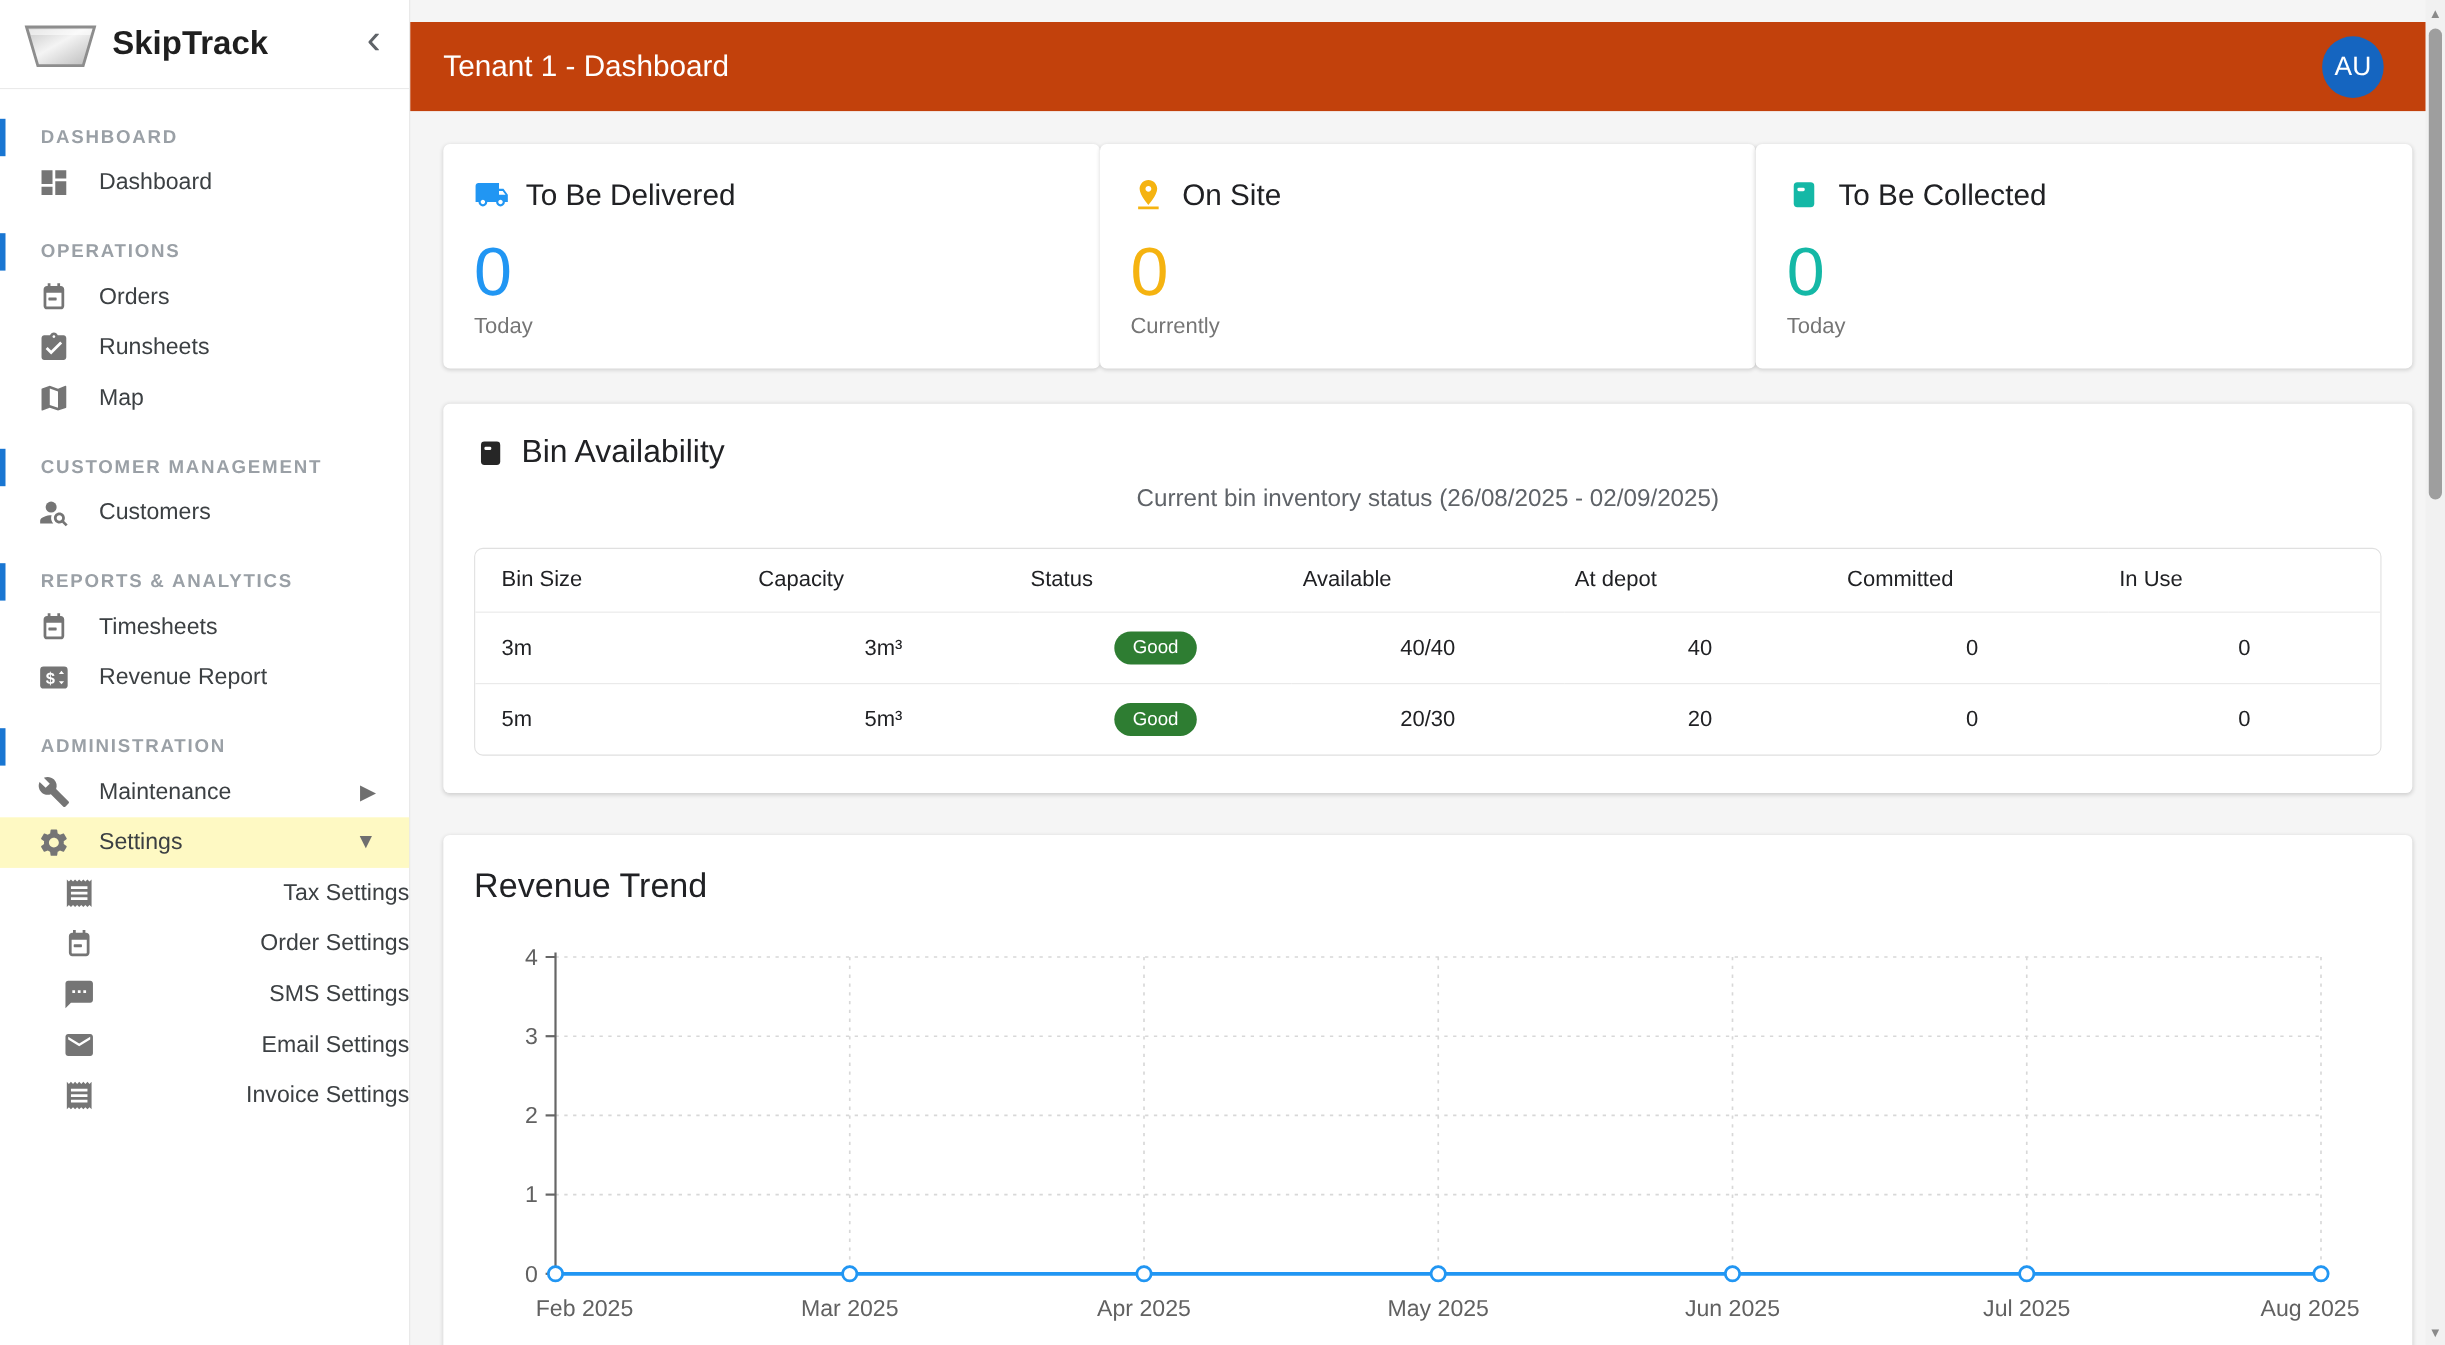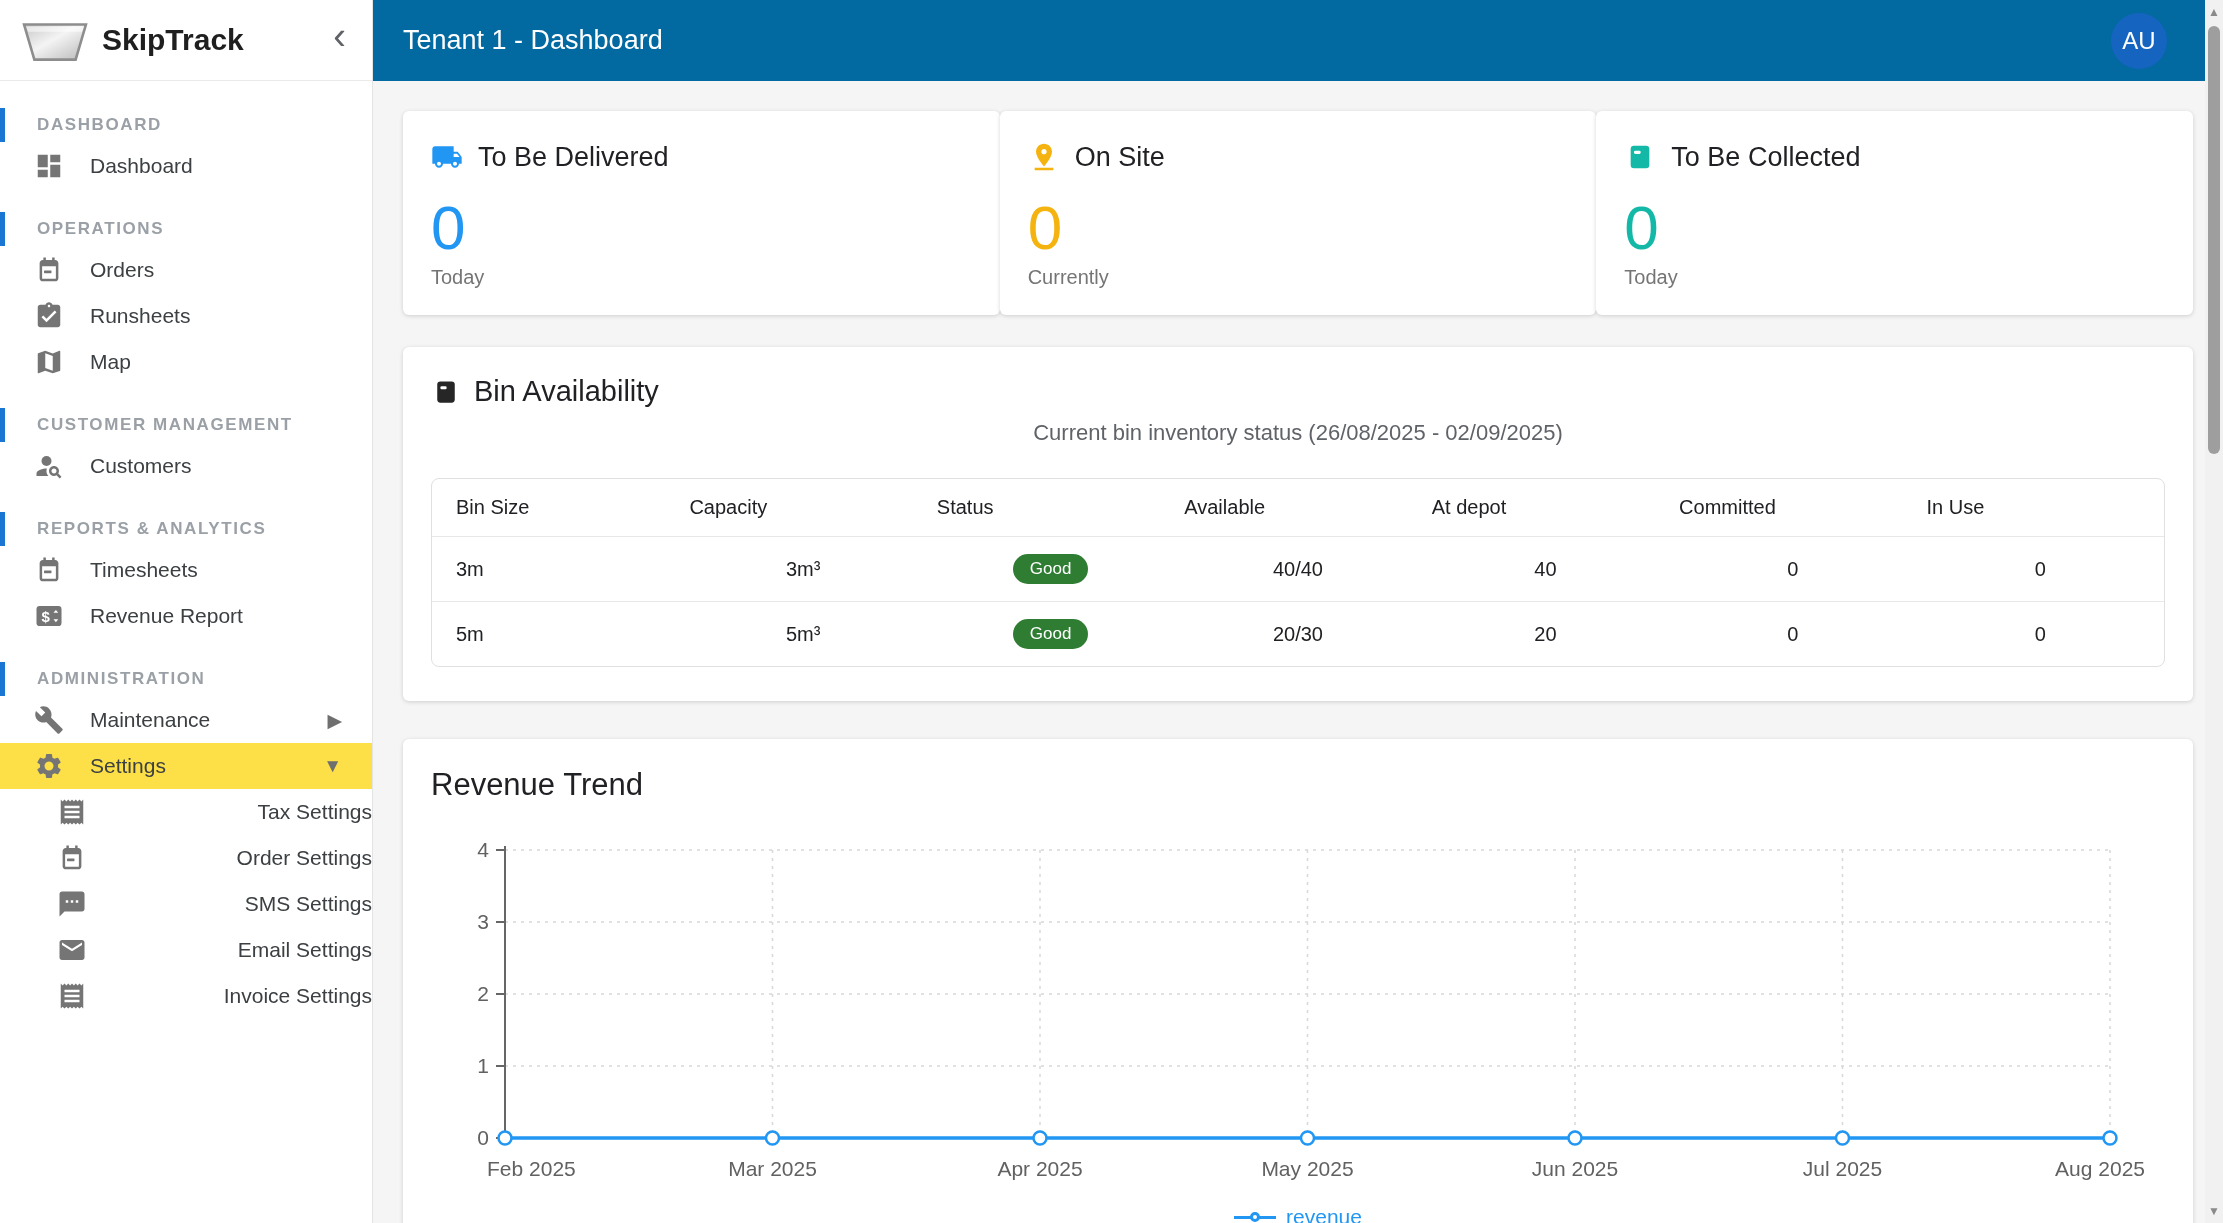--- a/index.html
+++ b/index.html
@@ -21,27 +21,27 @@
 
   nav { padding-top: 4px; }
   .section-label { display: flex; align-items: center; margin-top: 22px; height: 36px; position: relative; }
   .section-accent { position: absolute; left: 0; top: 1px; width: 5px; height: 34px; background: #1976d2; }
   .section-text { margin-left: 37px; color: #9aa0a6; font-size: 17px; font-weight: 700; letter-spacing: 1.6px; }
 
   .nav-item { display: flex; align-items: center; height: 46px; padding-left: 34px; padding-right: 0; color: #3c4043; font-size: 21px; cursor: pointer; }
   .nav-item .ic { width: 30px; height: 30px; color: #757575; margin-right: 26px; display: flex; align-items: center; justify-content: center; flex: none; }
   .nav-item .ic svg { width: 30px; height: 30px; }
   .nav-item .lbl { flex: 1; white-space: nowrap; }
-  .nav-item.active { background: #fde047; }
+  .nav-item.active { background: #fef9c3; }
   .expand-arrow { color: #6f6f6f; font-size: 19px; margin-right: 30px; }
   .nav-sub .nav-item { padding-left: 57px; text-align: right; }
 
   
   .main { flex: 1; min-width: 0; display: flex; flex-direction: column; height: 100%; }
-  .topbar { height: 81px; min-height: 81px; background: #0369a1; display: flex; align-items: center; padding: 0 56px 0 30px; }
+  .topbar { height: 81px; min-height: 81px; background: #c2410c; display: flex; align-items: center; padding: 0 56px 0 30px; margin-top: 20px; }
   .topbar .title { color: #fff; font-size: 27px; font-weight: 500; flex: 1; }
   .avatar { width: 56px; height: 56px; border-radius: 50%; background: #1565c0; color: #fff; display: flex; align-items: center; justify-content: center; font-size: 24px; font-weight: 500; cursor: pointer; }
 
   .content { flex: 1; padding: 30px 30px 0 30px; overflow: hidden; }
 
   .stat-row { display: flex; }
   .stat-card { flex: 1; background: #fff; border-radius: 6px; box-shadow: 0 1px 4px rgba(0,0,0,.16); padding: 30px 28px 26px; height: 204px; display: flex; flex-direction: column; }
   .stat-title { display: flex; align-items: center; font-size: 27px; color: #202124; }
   .stat-title .ic { width: 32px; height: 32px; margin-right: 15px; display: flex; }
   .stat-title .ic svg { width: 32px; height: 32px; }

